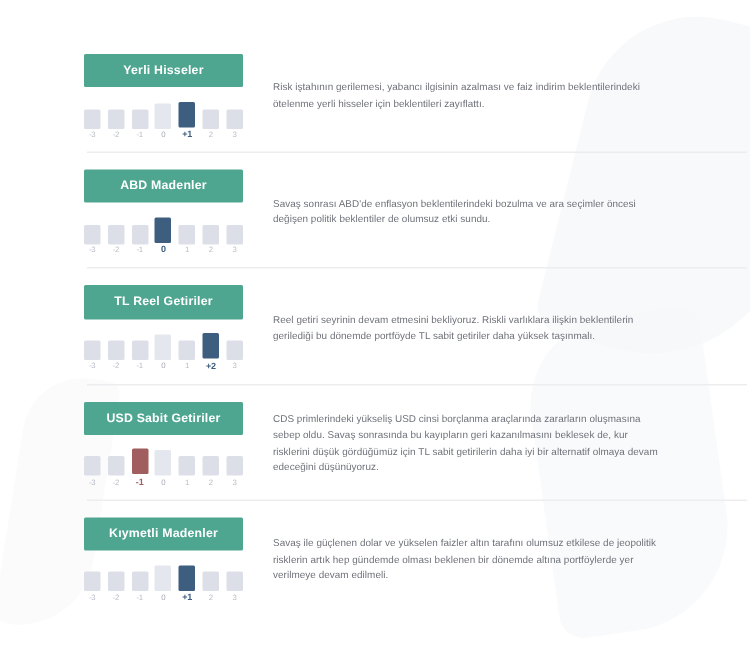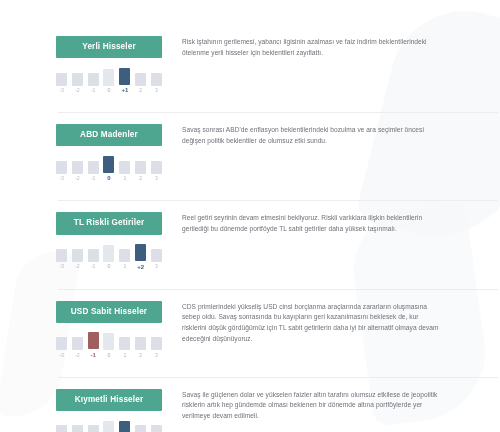--- a/index.html
+++ b/index.html
@@ -54,23 +54,23 @@
     position: relative;
     z-index: 1;
     width: 500px;
     height: 432px;
     box-sizing: border-box;
     padding: 34px 56px 0 56px;
   }
 
   .row {
     display: flex;
-    align-items: flex-start;
+    align-items: center;
     position: relative;
-    padding-bottom: 20px;
+    padding-bottom: 9px;
   }
   .row + .row { padding-top: 9px; }
   .row:not(:last-child)::after {
     content: "";
     position: absolute;
     left: 2px;
     right: -54px;
     bottom: 0;
     height: 1px;
     background: #ededf0;
@@ -233,21 +233,21 @@
             <span class="bar"></span>
             <span class="tick-label">3</span>
           </div>
       </div>
     </div>
     <div class="desc">Savaş sonrası ABD'de enflasyon beklentilerindeki bozulma ve ara seçimler öncesi değişen politik beklentiler de olumsuz etki sundu.</div>
   </div>
 
   <div class="row">
     <div class="gauge">
-      <div class="badge">TL Riskli Getiriler</div>
+      <div class="badge">TL Reel Getiriler</div>
       <div class="scale">
         <div class="tick">
             <span class="bar"></span>
             <span class="tick-label">-3</span>
           </div>
         <div class="tick">
             <span class="bar"></span>
             <span class="tick-label">-2</span>
           </div>
         <div class="tick">
@@ -270,21 +270,21 @@
             <span class="bar"></span>
             <span class="tick-label">3</span>
           </div>
       </div>
     </div>
     <div class="desc">Reel getiri seyrinin devam etmesini bekliyoruz. Riskli varlıklara ilişkin beklentilerin gerilediği bu dönemde portföyde TL sabit getiriler daha yüksek taşınmalı.</div>
   </div>
 
   <div class="row">
     <div class="gauge">
-      <div class="badge">USD Sabit Hisseler</div>
+      <div class="badge">USD Sabit Getiriler</div>
       <div class="scale">
         <div class="tick">
             <span class="bar"></span>
             <span class="tick-label">-3</span>
           </div>
         <div class="tick">
             <span class="bar"></span>
             <span class="tick-label">-2</span>
           </div>
         <div class="tick active neg">
@@ -307,21 +307,21 @@
             <span class="bar"></span>
             <span class="tick-label">3</span>
           </div>
       </div>
     </div>
     <div class="desc">CDS primlerindeki yükseliş USD cinsi borçlanma araçlarında zararların oluşmasına sebep oldu. Savaş sonrasında bu kayıpların geri kazanılmasını beklesek de, kur risklerini düşük gördüğümüz için TL sabit getirilerin daha iyi bir alternatif olmaya devam edeceğini düşünüyoruz.</div>
   </div>
 
   <div class="row">
     <div class="gauge">
-      <div class="badge">Kıymetli Hisseler</div>
+      <div class="badge">Kıymetli Madenler</div>
       <div class="scale">
         <div class="tick">
             <span class="bar"></span>
             <span class="tick-label">-3</span>
           </div>
         <div class="tick">
             <span class="bar"></span>
             <span class="tick-label">-2</span>
           </div>
         <div class="tick">

